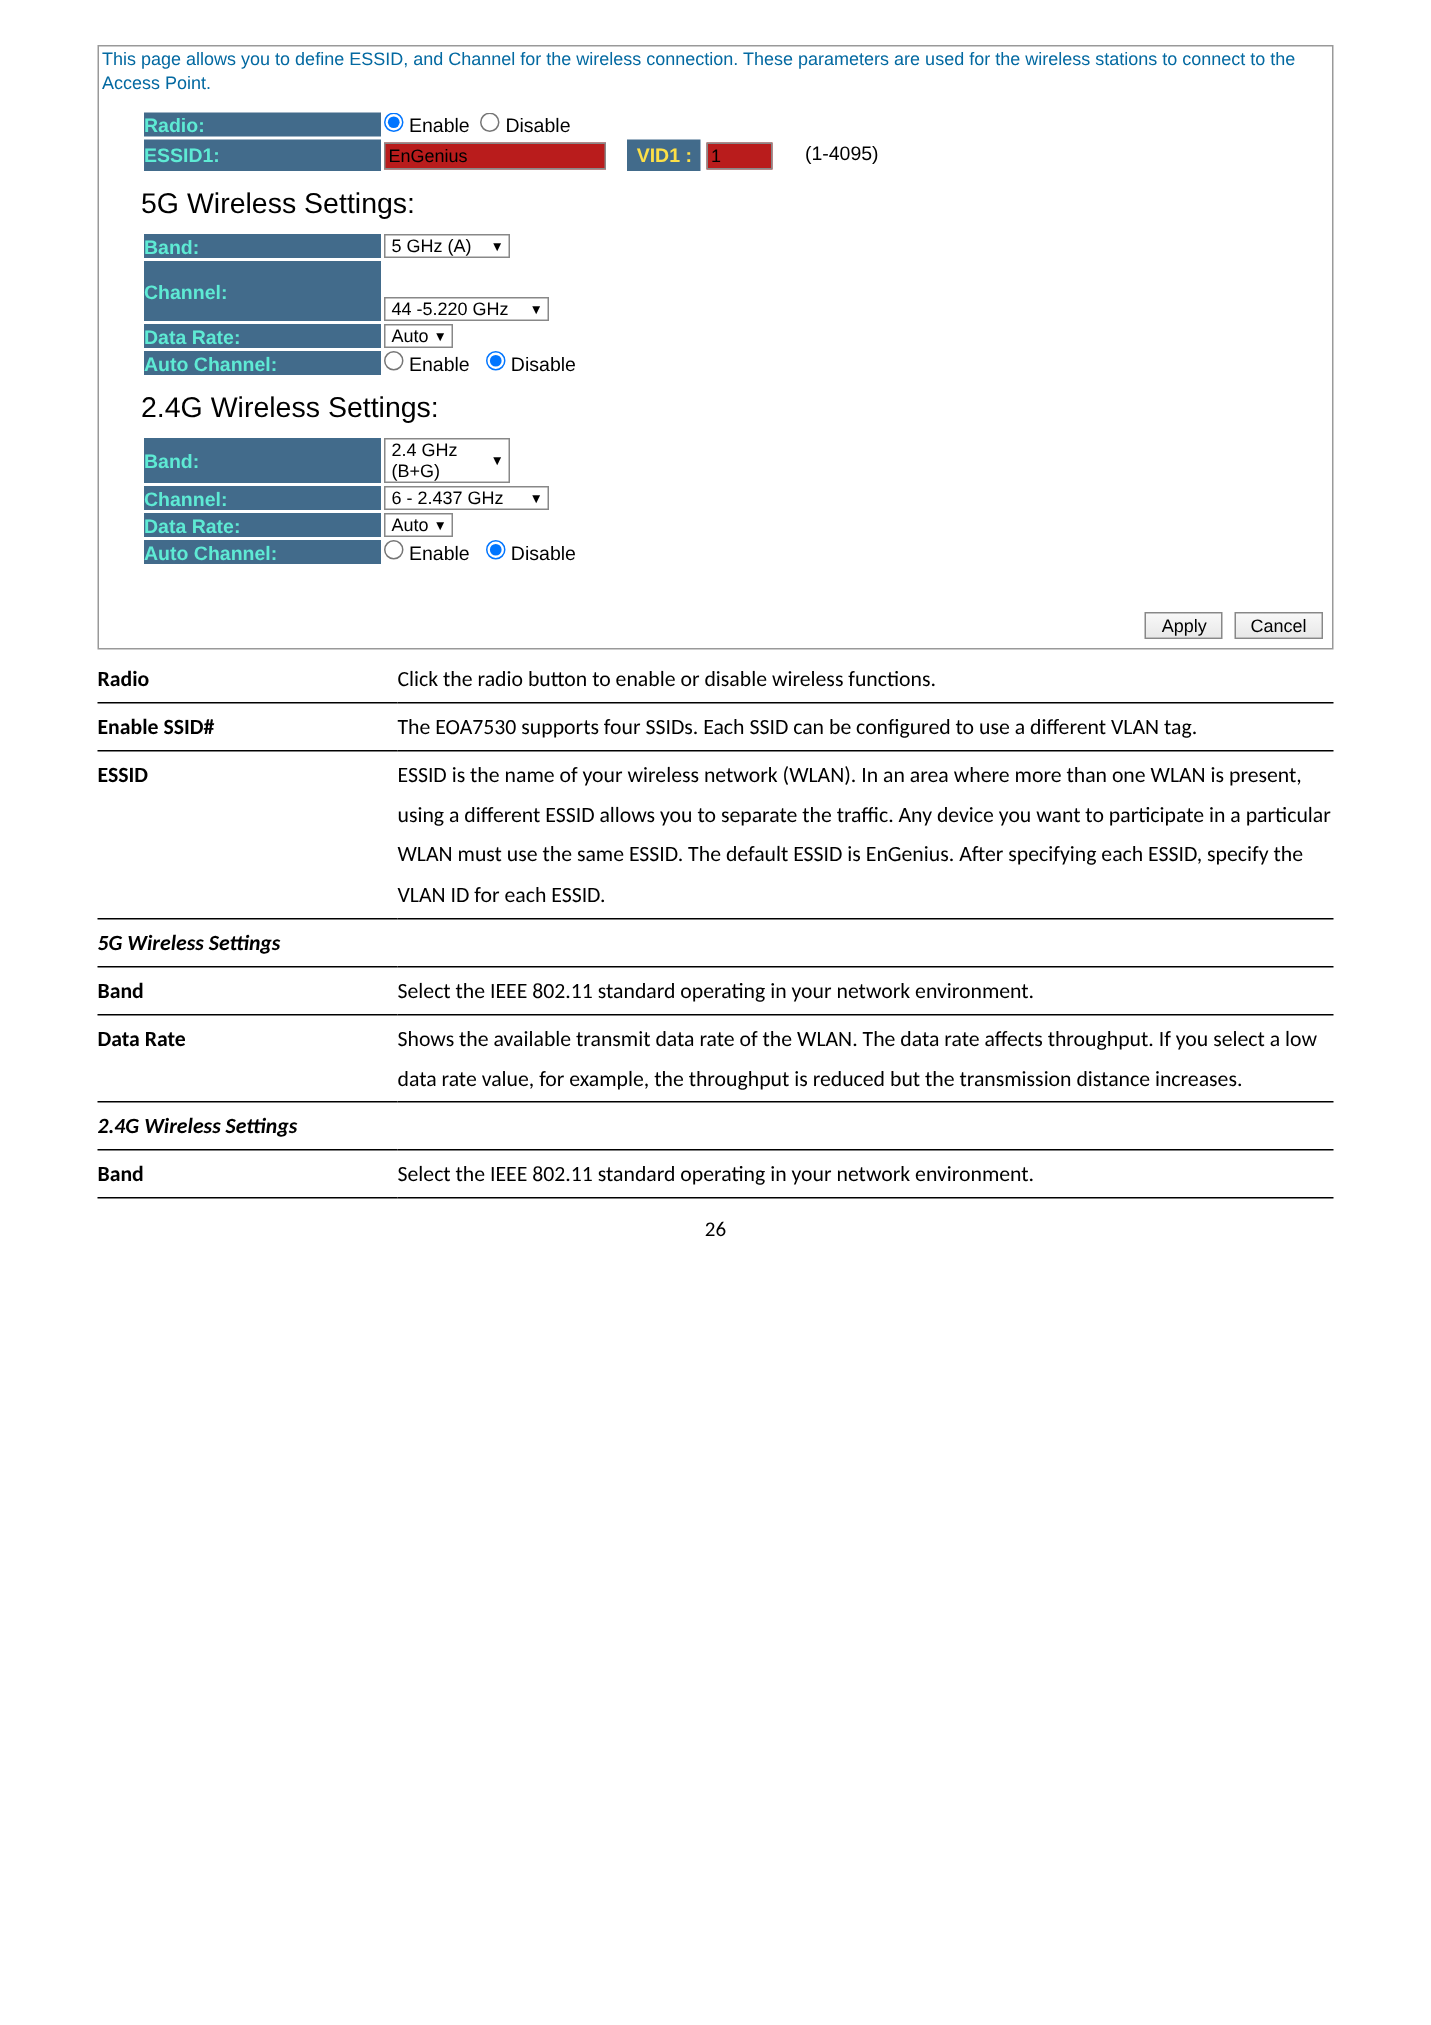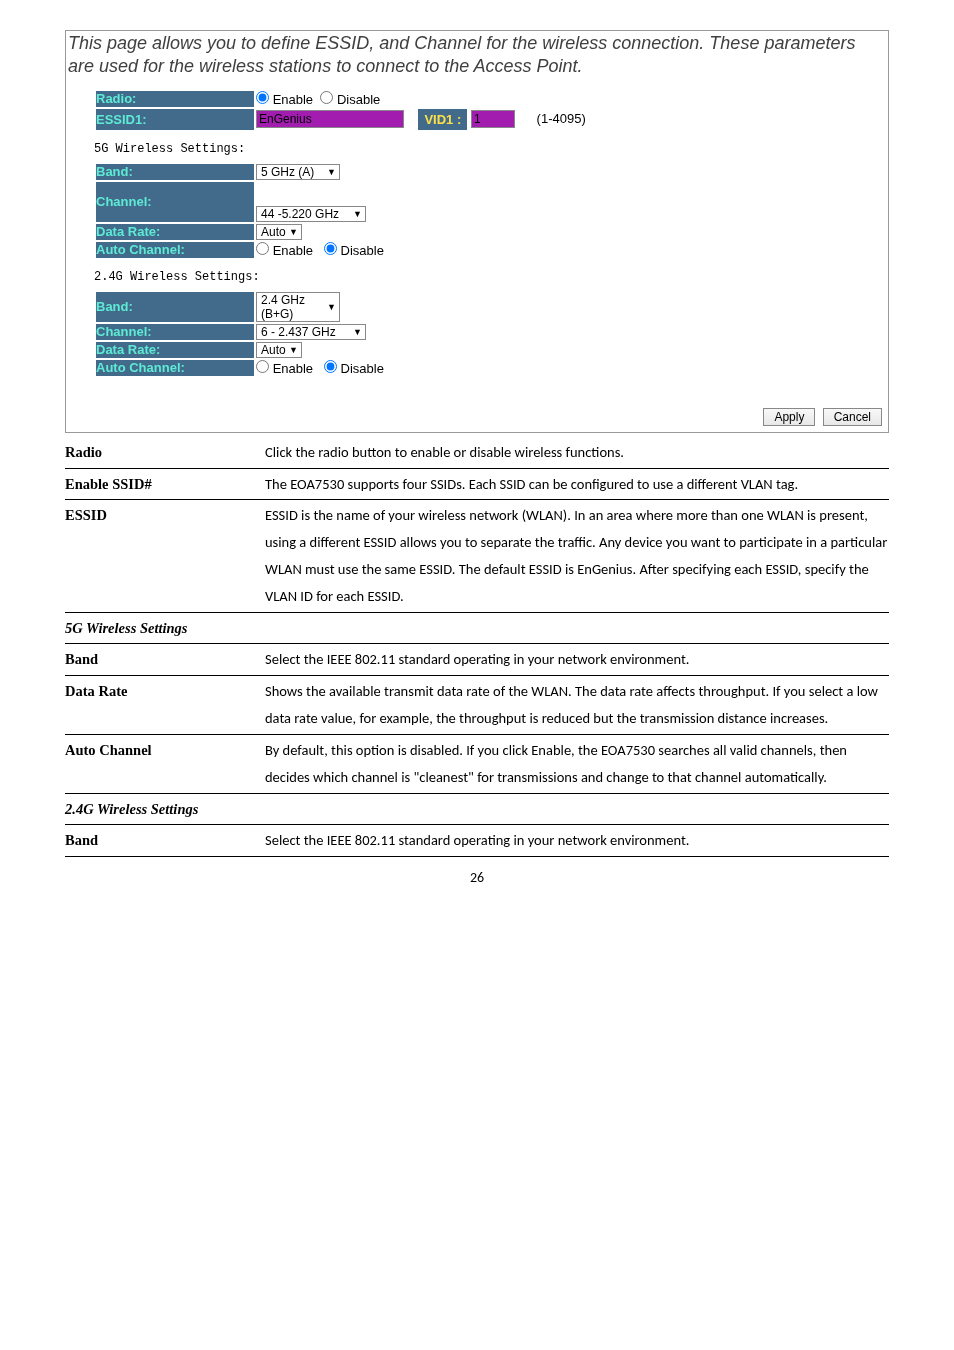--- a/index.html
+++ b/index.html
@@ -11,25 +11,24 @@
     width: 954px;
     padding: 30px 65px 20px 65px;
   }
   .panel {
     border: 1px solid #999;
     padding: 0;
     margin-bottom: 4px;
   }
   .panel-desc {
     font-family: Verdana, Arial, sans-serif;
-    font-size: 18px;
-    color: #404040;
+    font-size: 12px;
+    color: #0369a1;
     padding: 1px 2px 4px 2px;
     line-height: 1.3;
-    font-style: italic;
   }
   .form-table {
     border-collapse: separate;
     border-spacing: 2px;
     margin-left: 28px;
     margin-top: 6px;
   }
   .form-table td {
     padding: 0;
   }
@@ -45,37 +44,37 @@
   .val-cell {
     font-family: Verdana, Arial, sans-serif;
     font-size: 13px;
     padding: 3px 4px;
     vertical-align: middle;
   }
   .val-cell select, .val-cell input[type=text] {
     font-family: Arial, sans-serif;
     font-size: 12px;
     border: 1px solid #888;
-    background: #a21caf;
+    background: #b91c1c;
     padding: 1px 2px;
     vertical-align: middle;
   }
   .val-cell input[type=text] { height: 18px; }
   .pill {
     display: inline-block;
     background: #426b8b;
     color: #fde047;
     font-weight: bold;
     font-size: 13px;
     padding: 3px 6px;
     vertical-align: middle;
   }
   .section-head {
-    font-family: Liberation Mono, monospace;
-    font-size: 12px;
+    font-family: Liberation Sans, sans-serif;
+    font-size: 19px;
     margin: 10px 0 0 28px;
   }
   .btn-row {
     text-align: right;
     padding: 0 6px 6px 0;
   }
   .btn {
     font-family: Arial, sans-serif;
     font-size: 12px;
     background: linear-gradient(#f8f8f8,#e8e8e8);
@@ -95,21 +94,20 @@
     vertical-align: top;
     padding: 2px 0 2px 0;
   }
   .desc-table tr {
     border-bottom: 1px solid #000;
   }
   .dc-lbl {
     width: 200px;
     font-weight: bold;
     padding-left: 2px;
-    font-family: Liberation Serif, serif;
   }
   .dc-lbl.italic {
     font-style: italic;
     font-weight: bold;
     margin-top: 16px;
   }
   .page-num {
     text-align: center;
     font-size: 14px;
     margin-top: 12px;
@@ -261,24 +259,20 @@
       </tr>
       <tr>
         <td class="dc-lbl">Band</td>
         <td>Select the IEEE 802.11 standard operating in your network environment.</td>
       </tr>
       <tr>
         <td class="dc-lbl">Data Rate</td>
         <td>Shows the available transmit data rate of the WLAN. The data rate affects throughput. If you select a low data rate value, for example, the throughput is reduced but the transmission distance increases.</td>
       </tr>
       <tr>
-        <td class="dc-lbl">Auto Channel</td>
-        <td>By default, this option is disabled. If you click Enable, the EOA7530 searches all valid channels, then decides which channel is "cleanest" for transmissions and change to that channel automatically.</td>
-      </tr>
-      <tr>
         <td class="dc-lbl italic">2.4G Wireless Settings</td>
         <td></td>
       </tr>
       <tr>
         <td class="dc-lbl">Band</td>
         <td>Select the IEEE 802.11 standard operating in your network environment.</td>
       </tr>
     </tbody>
 </table>
 

